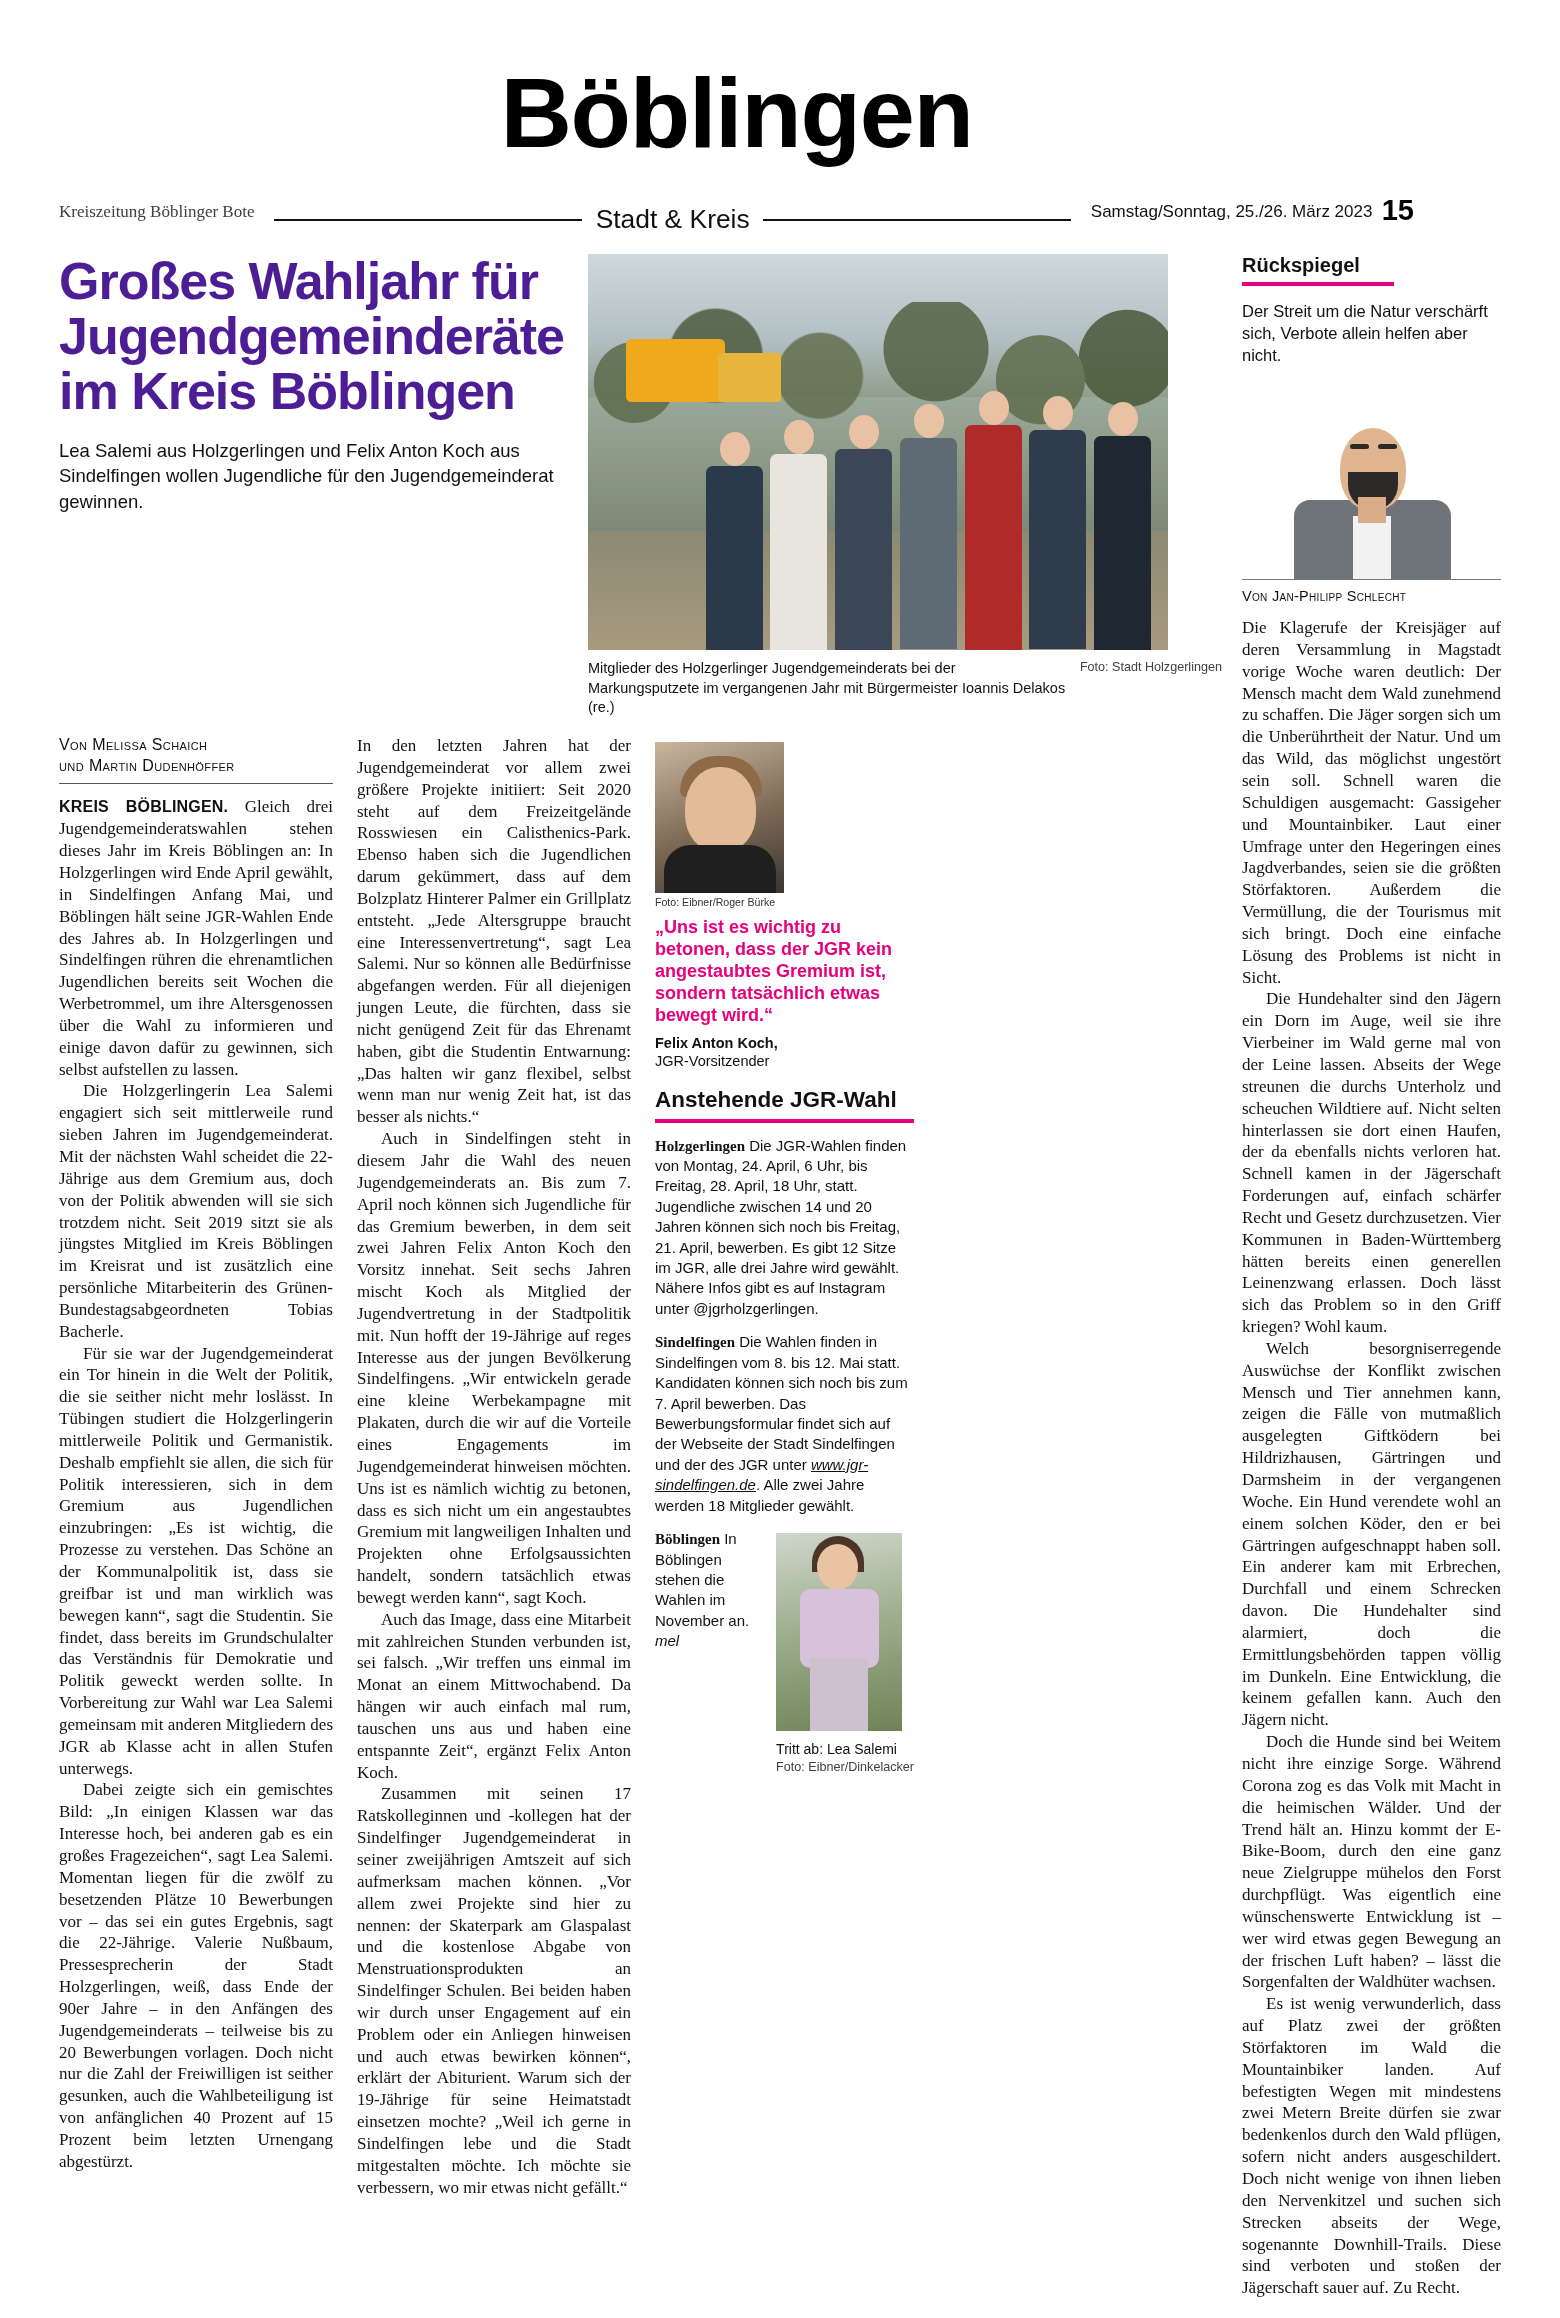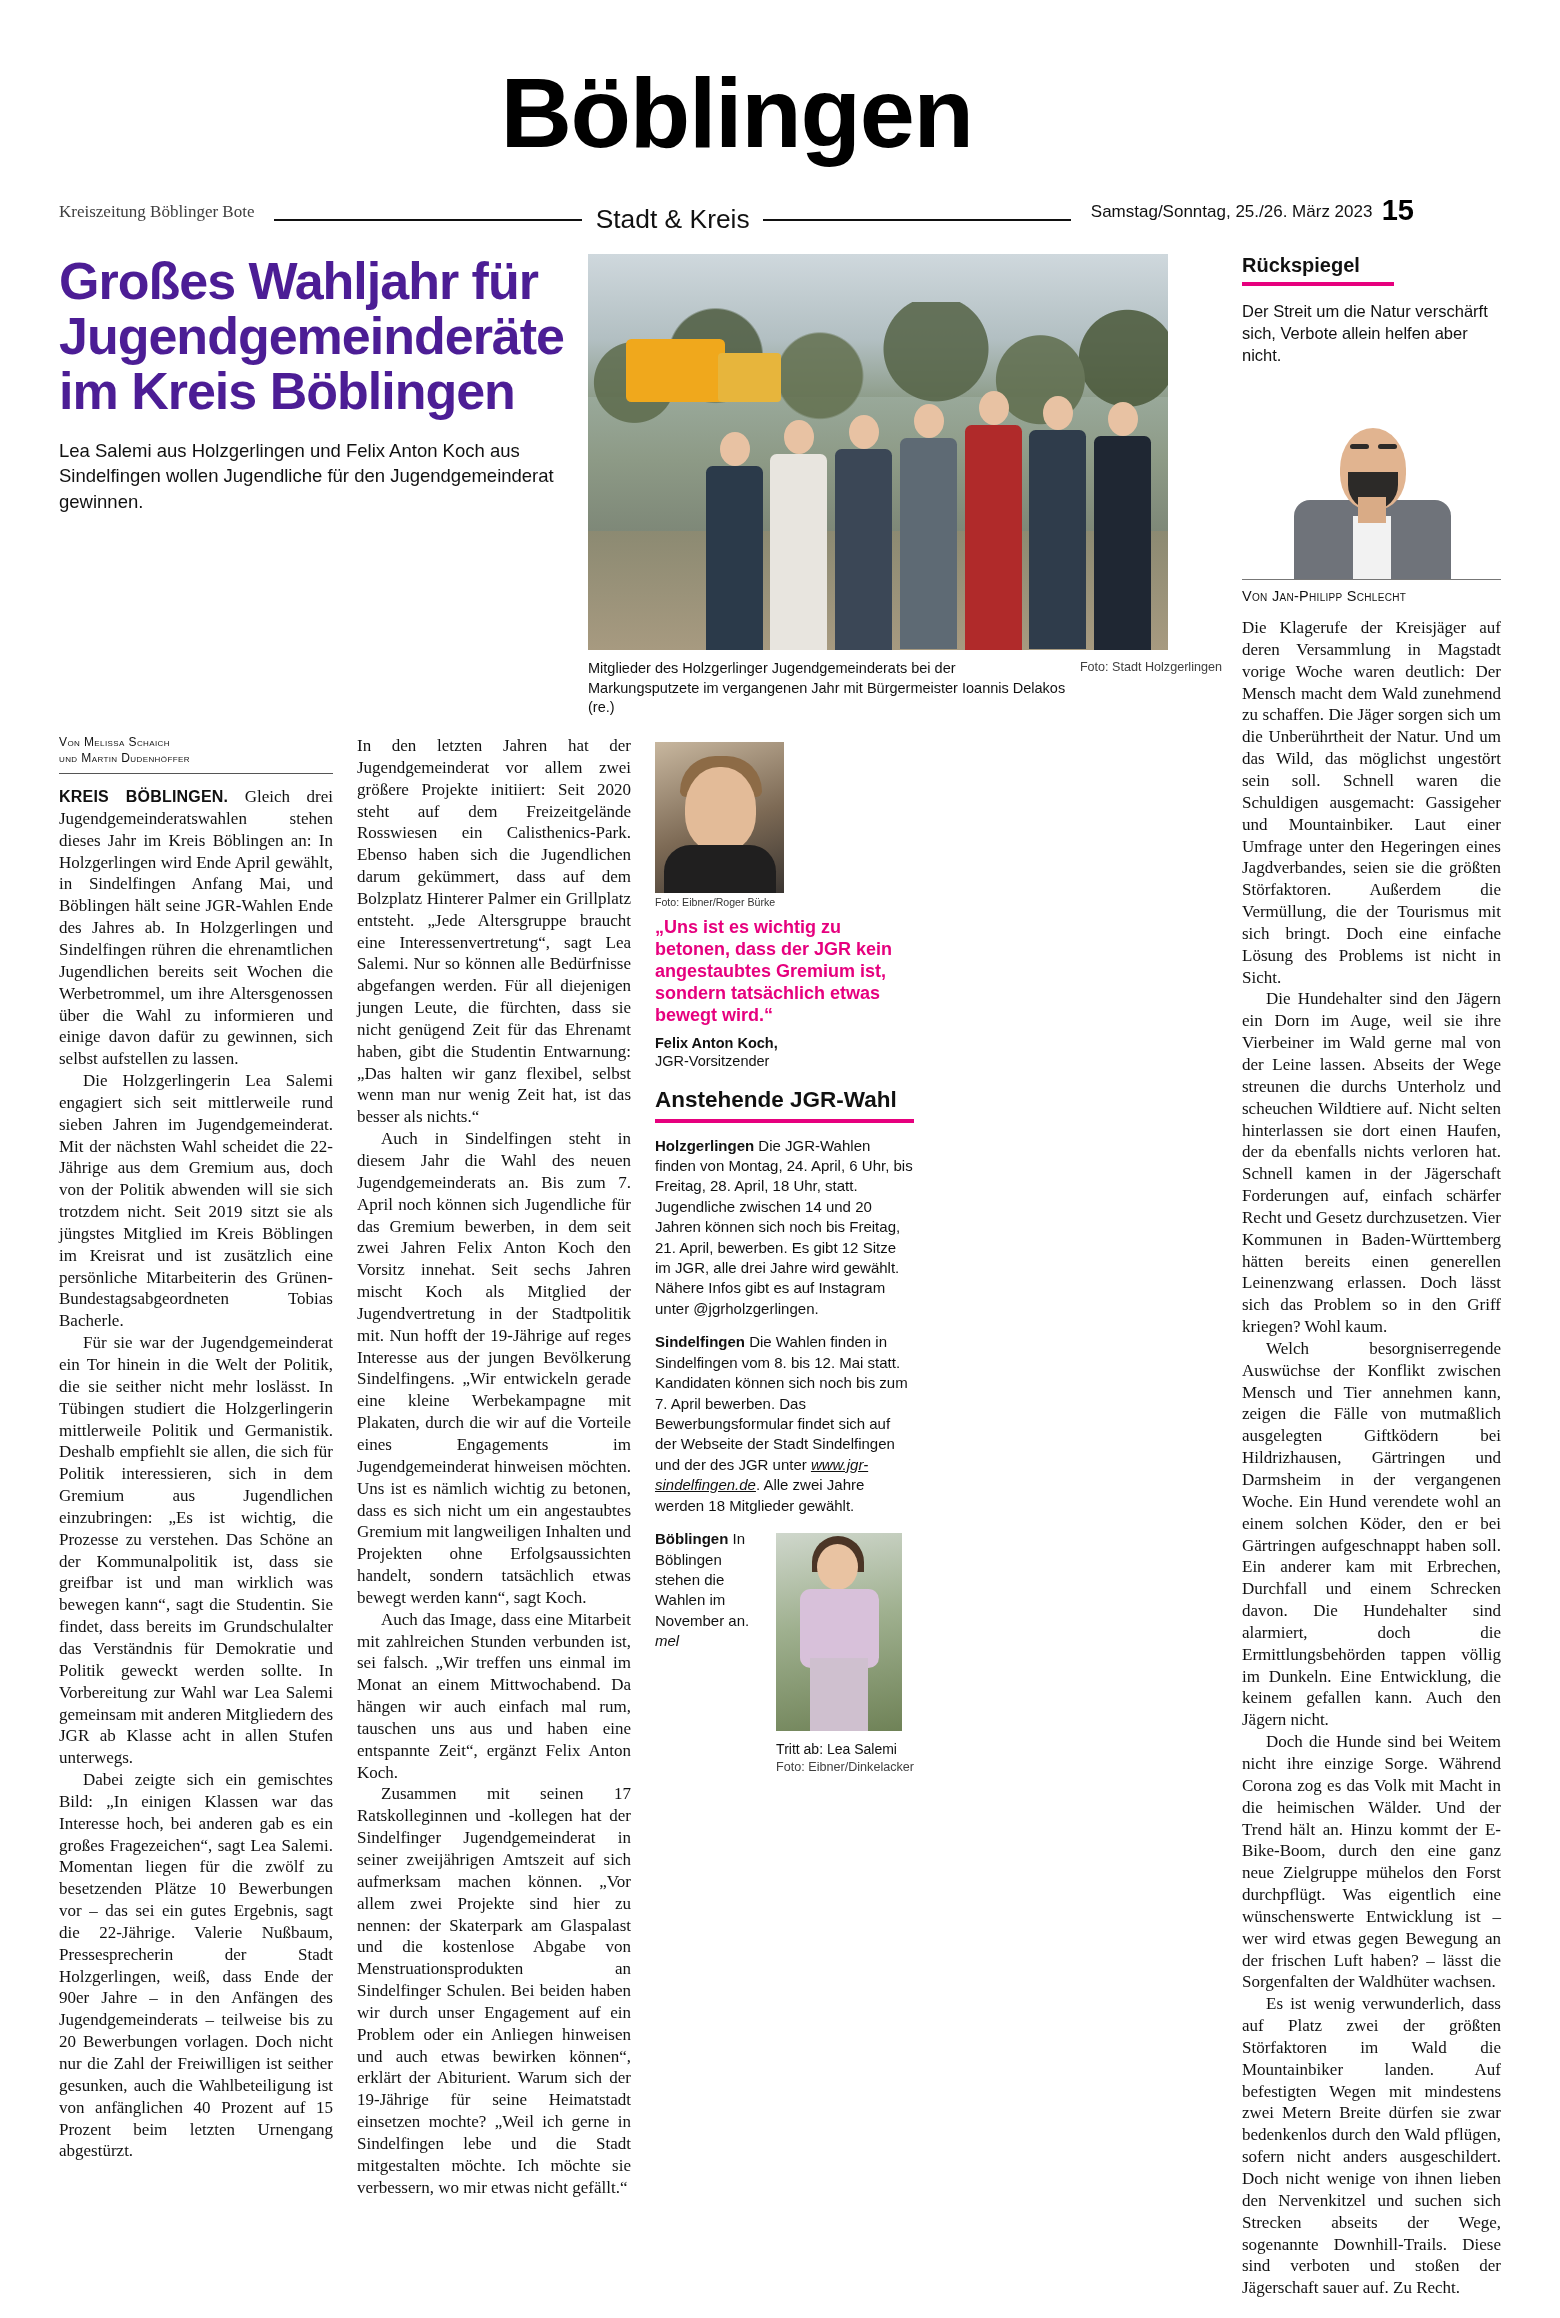--- a/index.html
+++ b/index.html
@@ -154,21 +154,21 @@
   .lead-cols{
     display:flex;
     gap:24px;
     margin-top:17px;
   }
   .lc{ width:274px; }
   .lc4{ width:259px; }
 
   .byline{
     font-family:"Liberation Sans", sans-serif;
-    font-size:12px;
+    font-size:16px;
     font-variant:small-caps;
     letter-spacing:0.4px;
     line-height:1.3;
     color:#111;
     margin:0 0 6.6px 0;
   }
   .byline-rule{ height:1.3px; background:#555; margin:4px 0 12px 0; }
 
   p.body{
     font-family:"Liberation Serif", serif;
@@ -220,21 +220,21 @@
     color:#111;
   }
   .infobox-rule{height:3.3px;background:#e6007e;margin:6.6px 0 13.2px 0;}
   p.infobody{
     font-family:"Liberation Sans", sans-serif;
     font-size:15px;
     line-height:1.36;
     margin:0 0 13.2px 0;
     color:#111;
   }
-  p.infobody b{font-weight:700;}
+  p.infobody b{font-weight:700;font-family:Liberation Serif, serif;}
   p.infobody i{font-style:italic;text-decoration:underline;}
   .mel{font-style:italic;}
 
   .side-photo{
     width:126px;height:198px;
     background:linear-gradient(170deg,#cfd7cc,#9fb08f 45%,#6f8257);
     position:relative;overflow:hidden;margin-top:4px;
   }
   .sp-head{position:absolute;left:41px;top:10.6px;width:41px;height:46px;border-radius:50%;background:#e9c3a2;}
   .sp-hair{position:absolute;left:36px;top:2.6px;width:52px;height:36px;border-radius:26.4px 26.4px 0 0;background:#4b3526;}

